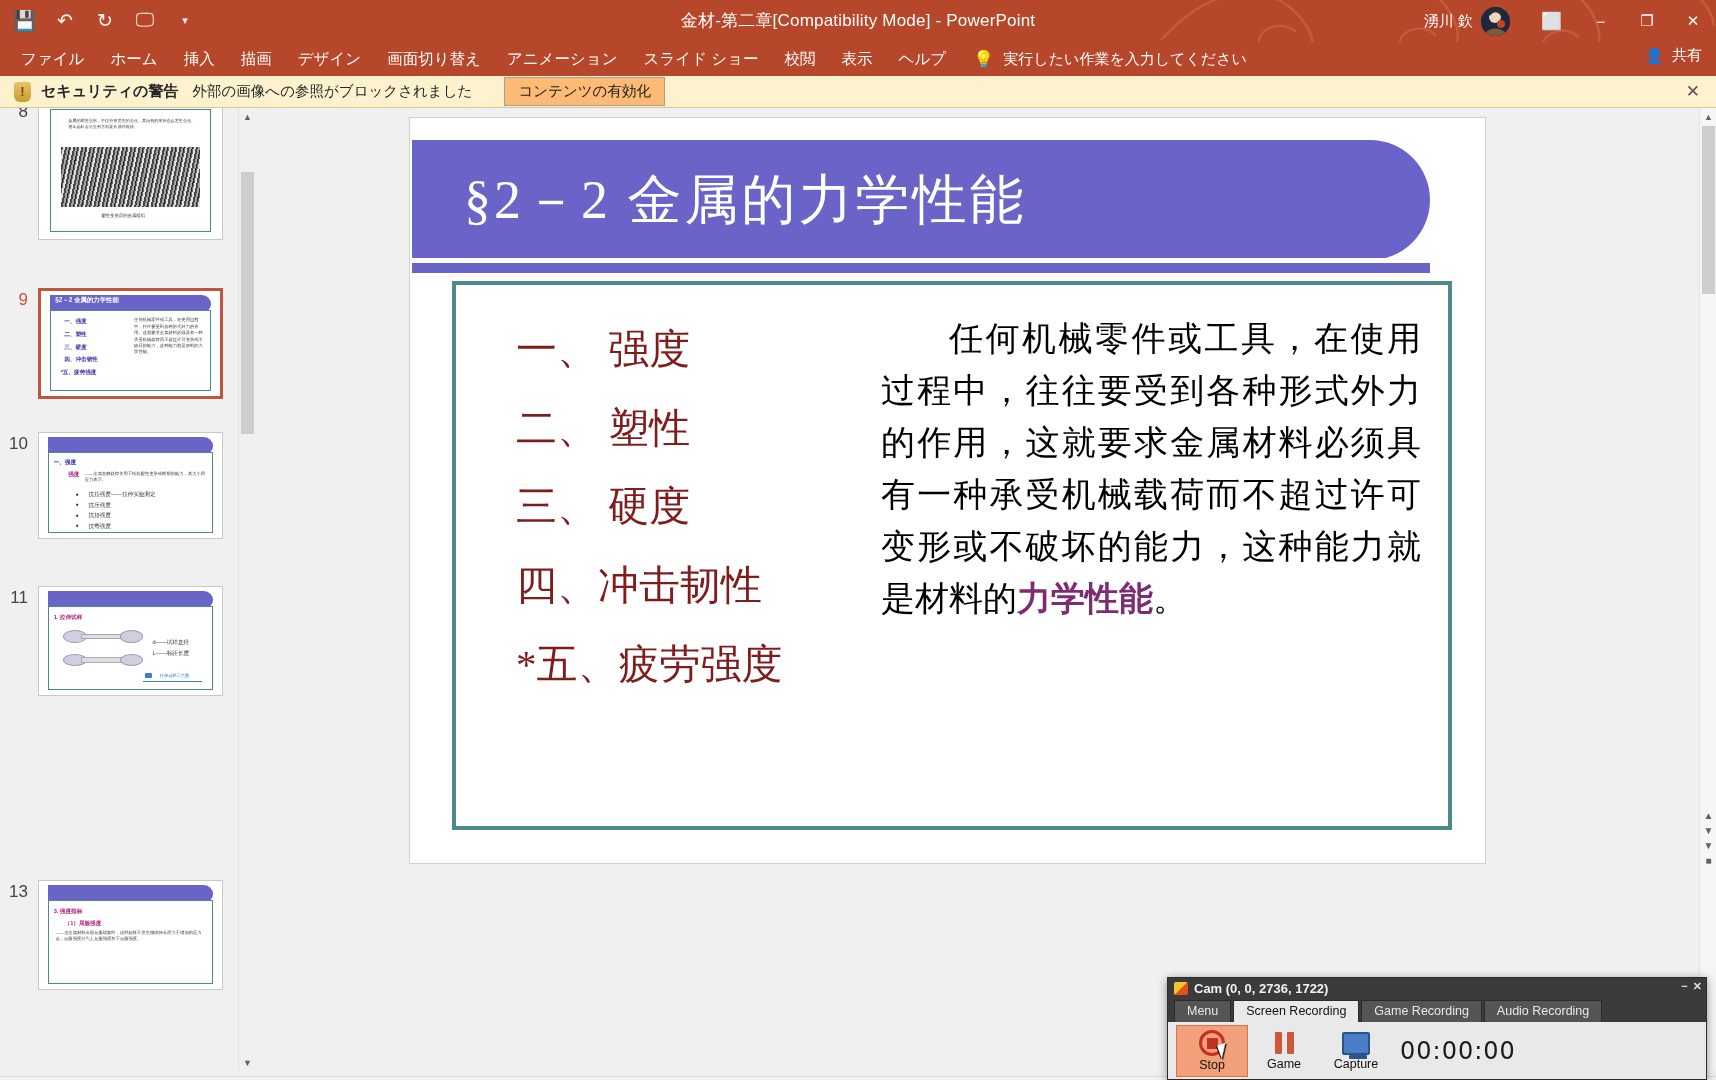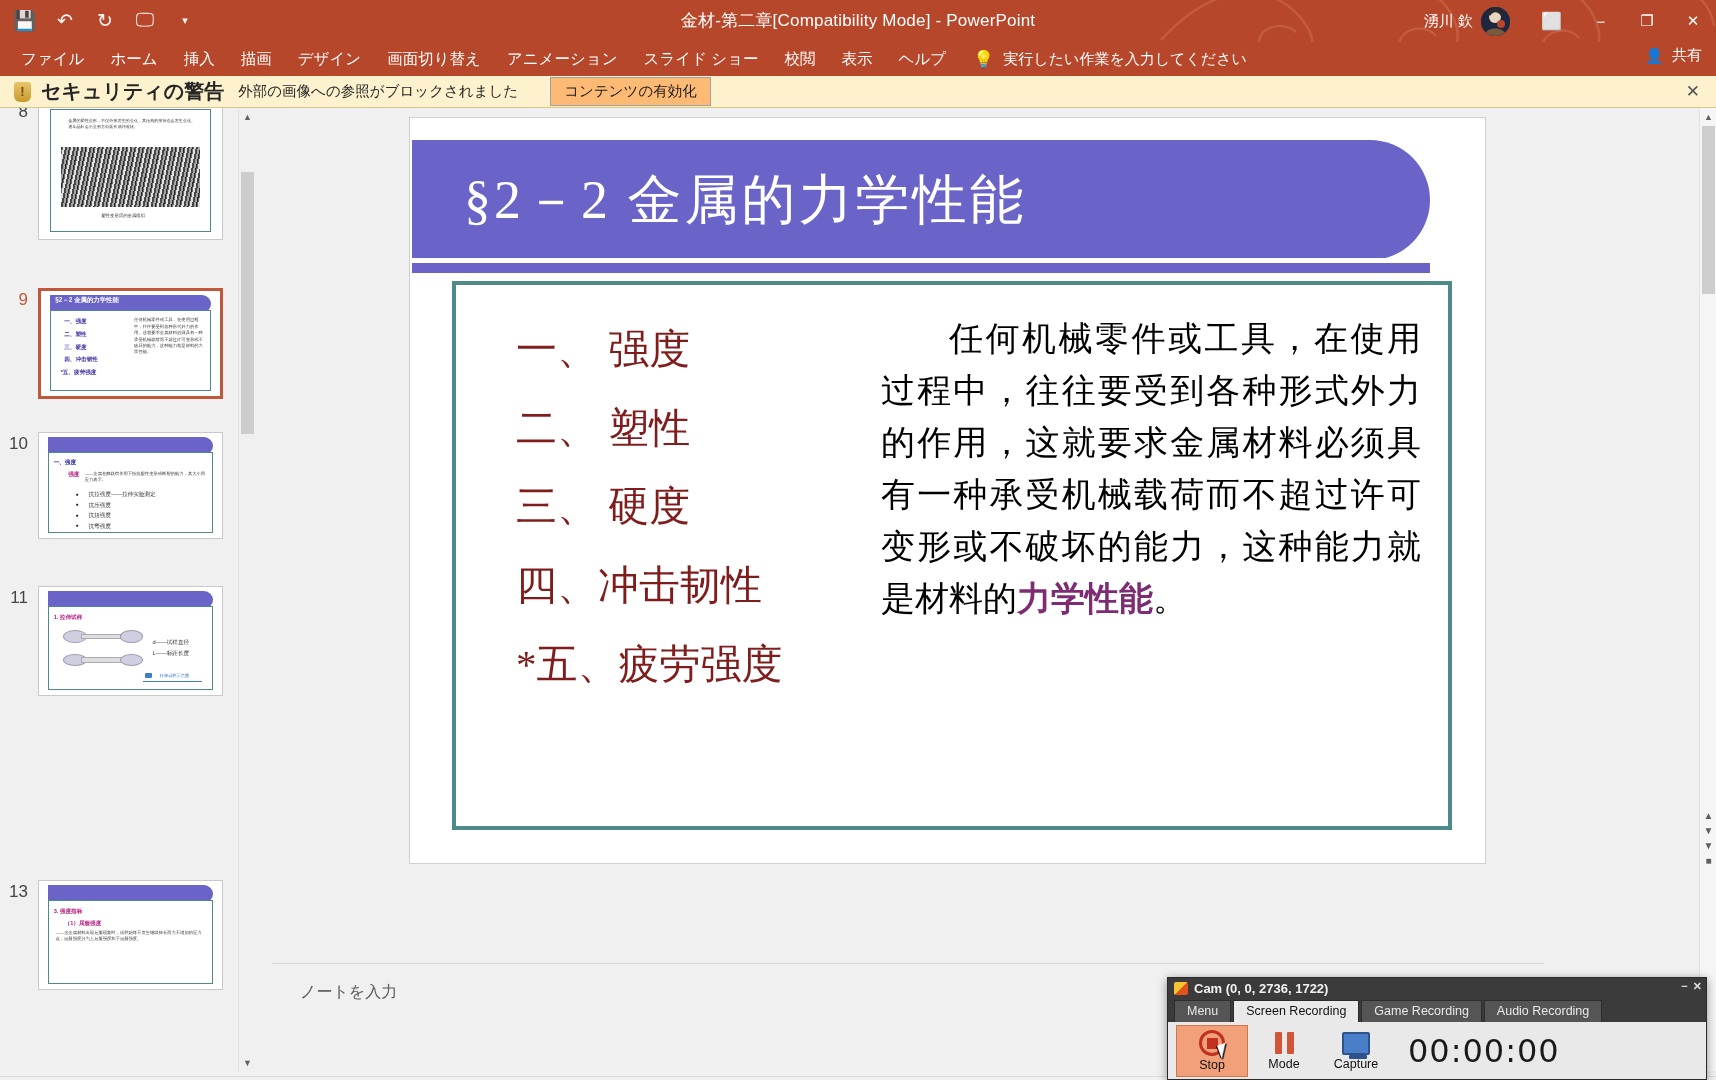--- a/index.html
+++ b/index.html
@@ -55,21 +55,21 @@
   .warnbar{
     position:absolute; left:0; top:76px; width:1716px; height:32px;
     background:#fdf2cd; border-bottom:1px solid #d9c68a;
     display:flex; align-items:center; padding-left:14px; gap:10px;
   }
   .warn-ico{
     width:17px;height:20px;border-radius:3px 3px 6px 6px;
     background:linear-gradient(#e8c46a,#c99b2e);
     color:#6b4d06;font-size:13px;font-weight:bold;text-align:center;line-height:20px;
   }
-  .warn-strong{ font-size:20px; font-weight:bold; color:#262626; }
+  .warn-strong{ font-size:15px; font-weight:bold; color:#262626; }
   .warn-msg{ font-size:14.5px; color:#262626; margin-left:4px;}
   .warn-btn{
     margin-left:22px; background:#fdba74; border:1px solid #a0a0a0;
     font-size:14.5px; color:#1a1a1a; padding:4px 13px; cursor:pointer;
   }
   .warn-x{ position:absolute; right:16px; font-size:17px; color:#555; cursor:pointer;}
 
   
   .workspace{
     position:absolute; left:0; top:108px; width:1716px; height:968px; background:#f0f0f0;
@@ -234,21 +234,21 @@
     display:flex;align-items:center;justify-content:center;
   }
   .rec-ico i{ width:11px;height:11px;background:#c2301f;display:block; }
   .pause-ico{ width:24px;height:24px;display:flex;gap:5px;align-items:center;justify-content:center;}
   .pause-ico i{ width:7px;height:22px;background:#d0563a;display:block;border-radius:1px;}
   .cap-ico{ width:28px;height:23px;background:#4a7ec8;border:2px solid #2e538c;border-radius:2px;
     position:relative;}
   .cap-ico::after{content:"";position:absolute;left:5px;bottom:-6px;width:18px;height:4px;
     background:#2e538c;border-radius:1px;}
   .cam-timer{
-    margin-left:16px; font-family:"DejaVu Sans", sans-serif; font-size:32px; color:#1a1a1a;
+    margin-left:8px; font-family:"DejaVu Sans", sans-serif; font-size:24px; color:#1a1a1a;
     letter-spacing:1px;
   }
   .cursor{
     position:absolute; left:1219px; top:1043px; width:0;height:0;
     border-left:9px solid #fff; border-right:5px solid transparent;
     border-bottom:14px solid transparent; transform:rotate(-20deg);
     filter:drop-shadow(1px 1px 0 #000) drop-shadow(-1px 0 0 #000);
   }
 </style>
 </head>
@@ -440,23 +440,20 @@
           <div>三、 硬度</div>
           <div>四、冲击韧性</div>
           <div>*五、疲劳强度</div>
         </div>
 
         <div class="col-right"><span>任何机械零件或工具，在使用过程中，往往要受到各种形式外力的作用，这就要求金属材料必须具有一种承受机械载荷而不超过许可变形或不破坏的能力，这种能力就是材料的</span><span class="hl">力学性能</span><span>。</span></div>
       </div>
     </div>
   </div>
 
-  <div class="notes">
-    <span>ノートを入力</span>
-  </div>
 
   <div class="rightscroll">
     <div class="rs-btn">▲</div>
     <div class="rs-grip"></div>
     <div class="rs-nav" style="top:700px;">
       <div class="db">▲</div>
       <div class="db">▼</div>
       <div class="db">▼</div>
       <div class="db">■</div>
     </div>
@@ -492,21 +489,21 @@
       <span class="rec-ico">
           <i></i>
         </span>
       <span>Stop</span>
     </div>
     <div class="cam-btn">
       <span class="pause-ico">
           <i></i>
           <i></i>
         </span>
-      <span>Mode</span>
+      <span>Game</span>
     </div>
     <div class="cam-btn">
       <span class="cap-ico"></span>
       <span>Capture</span>
     </div>
     <div class="cam-timer">00:00:00</div>
   </div>
 </div>
 
 <div class="cursor"></div>

